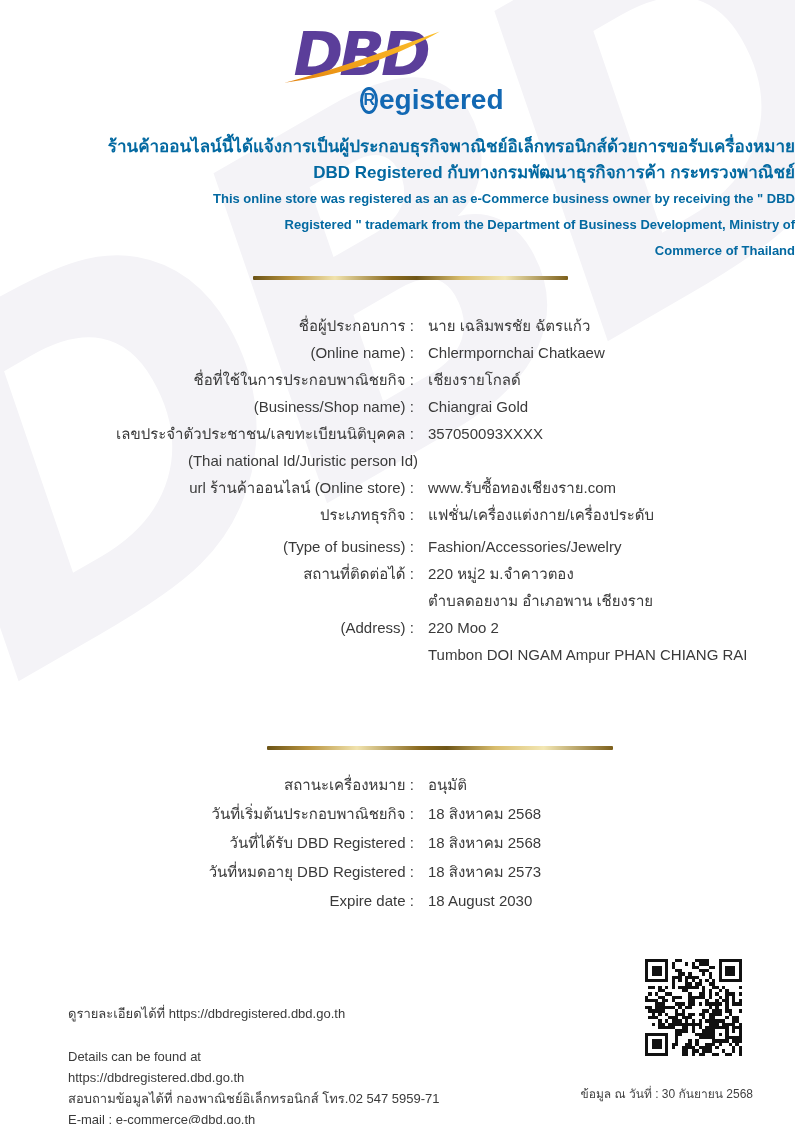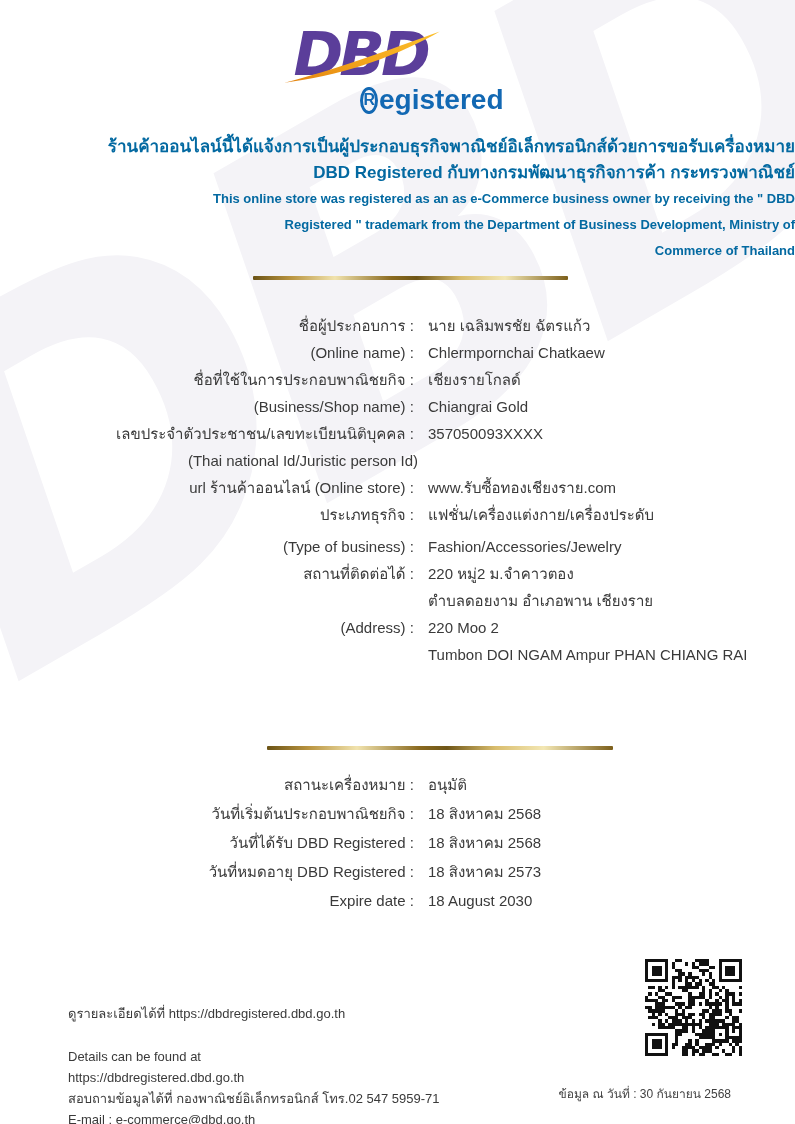--- a/index.html
+++ b/index.html
@@ -54,21 +54,21 @@
   .row .lbl{width:418px;text-align:right;white-space:pre;}
   .row .val{margin-left:10px;flex:1;text-align:left;white-space:pre;}
   .row.gap{margin-top:5px;}
   .status-rows{margin-top:20px;}
   .status-rows .row{line-height:29px;}
   
   .footer-left{position:absolute;left:68px;top:977px;font-size:13px;line-height:21px;color:#3a3a3a;}
   .footer-left .first{margin-bottom:22px;}
   .qr{position:absolute;left:645px;top:933px;width:97px;height:97px;}
   .qr svg{width:97px;height:97px;shape-rendering:crispEdges;}
-  .data-date{position:absolute;right:64px;top:1058px;font-size:12px;color:#3f3f3f;}
+  .data-date{position:absolute;right:42px;top:1058px;font-size:12px;color:#3f3f3f;}
 </style>
 </head>
 <body>
 
 <div class="page">
 
   <div class="watermark">DBD</div>
 
   <div class="content">
 

